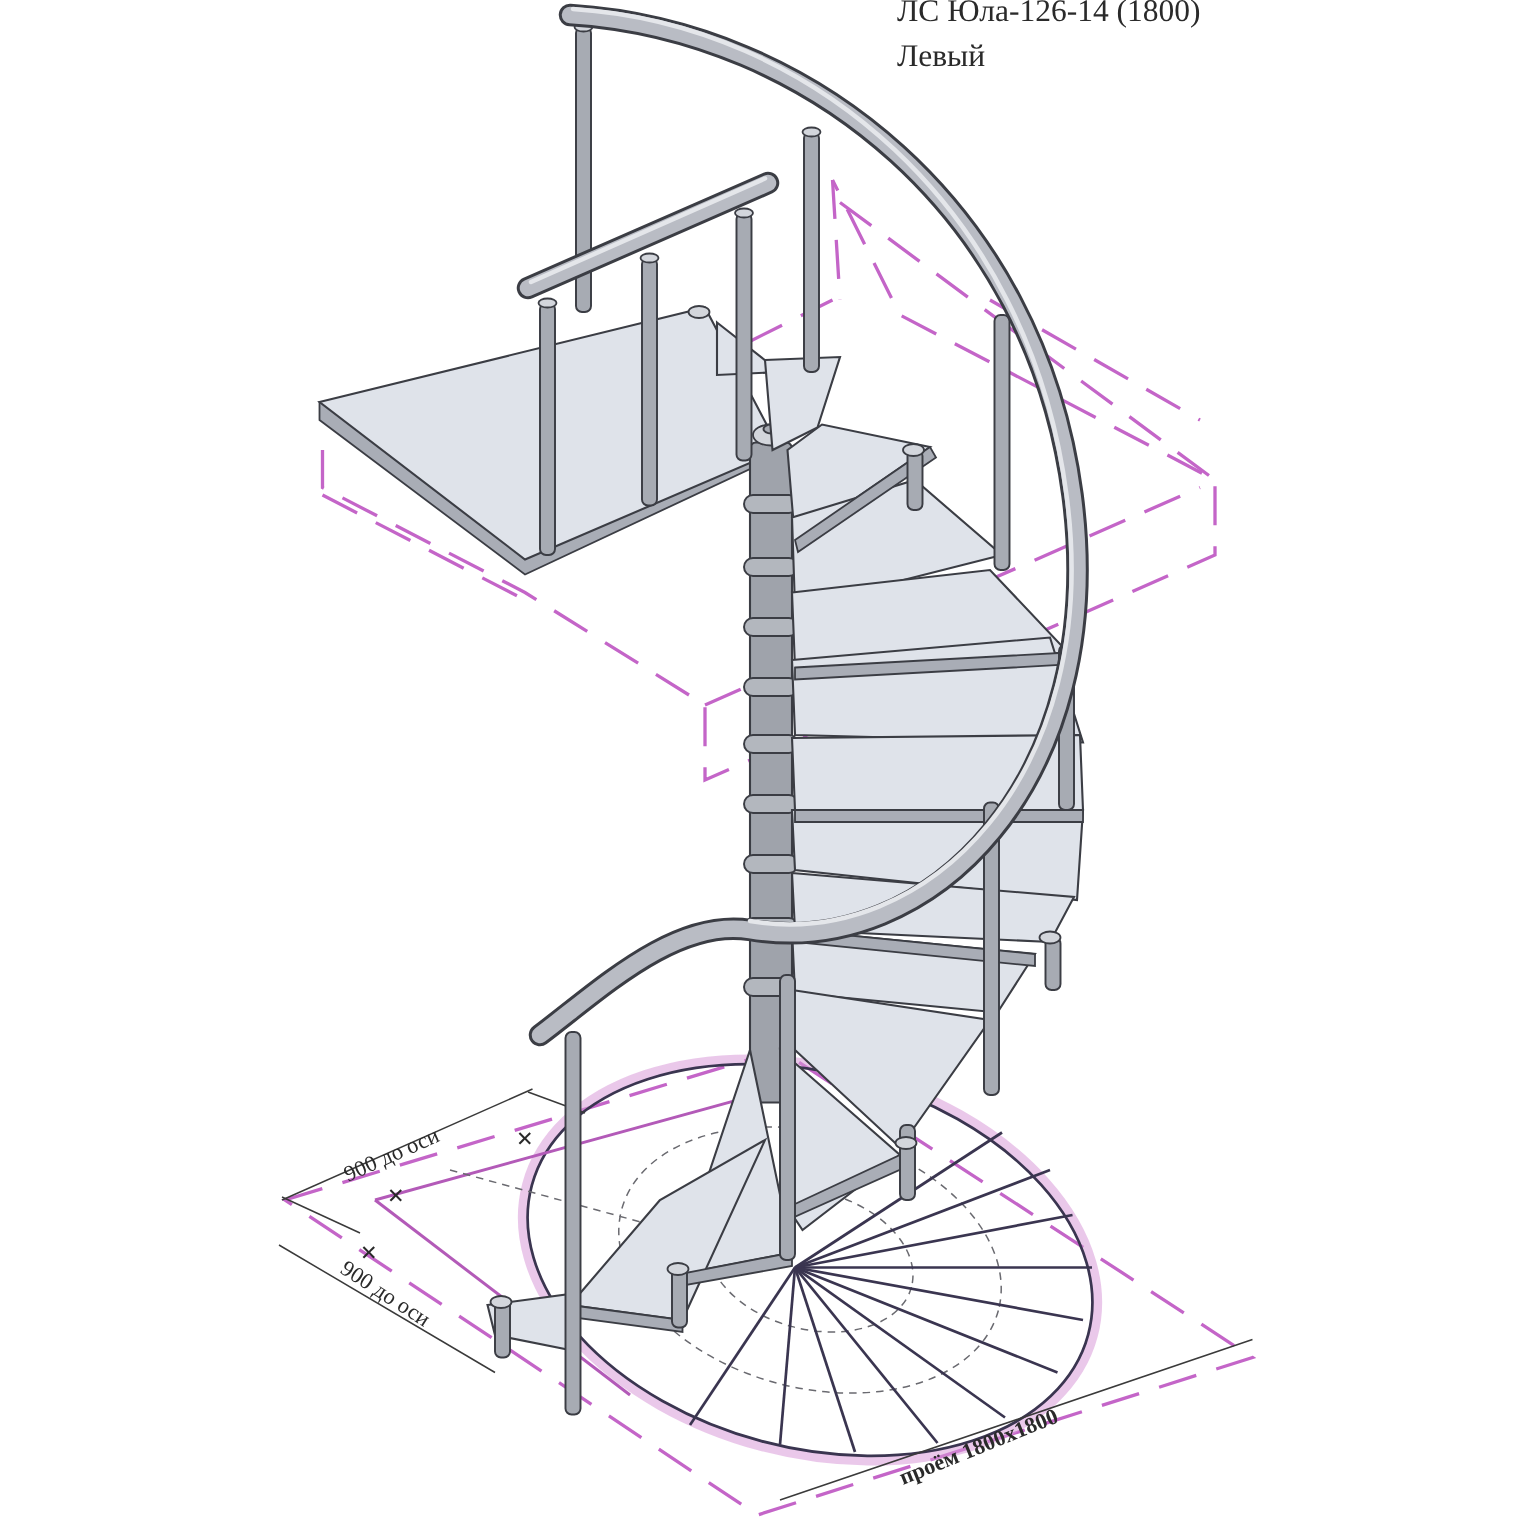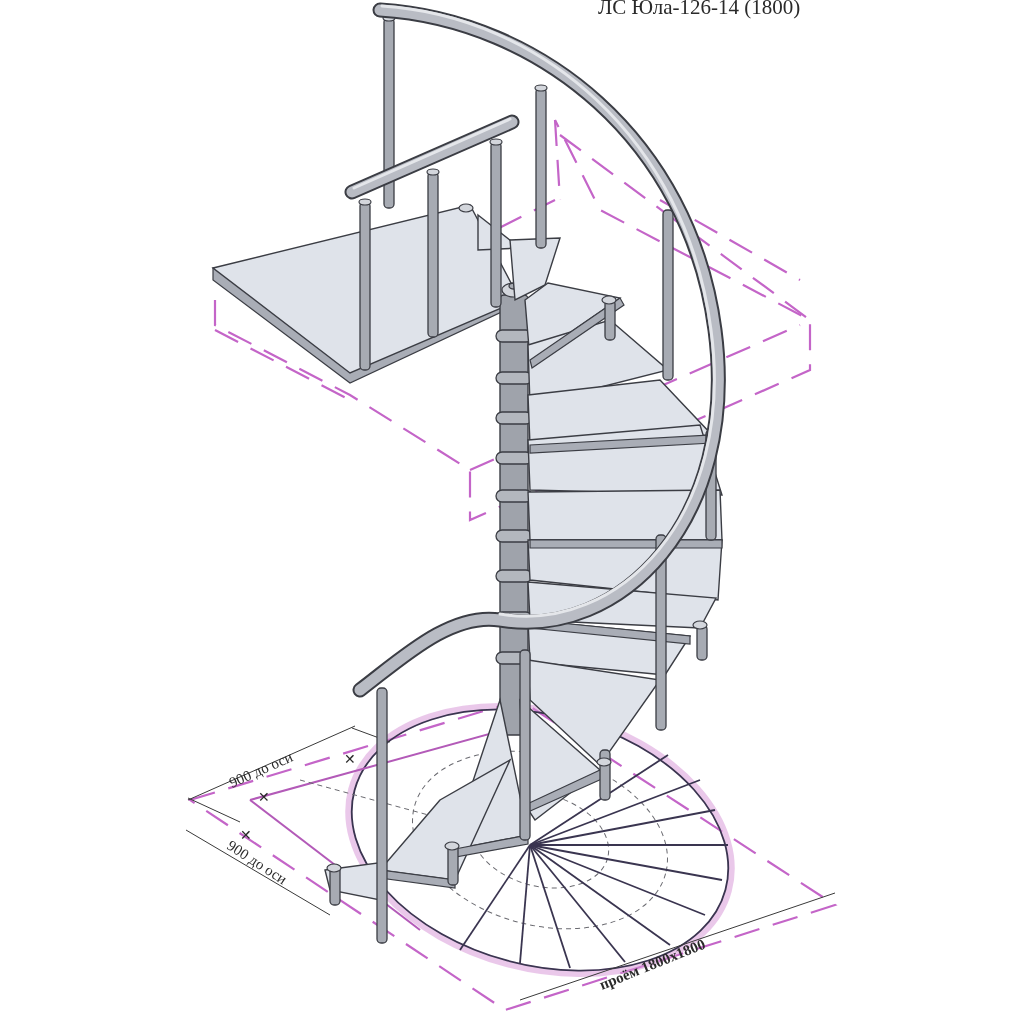--- a/index.html
+++ b/index.html
@@ -23,20 +23,21 @@
     .mag-band { fill: none; stroke: #d99ad9; stroke-width: 7; opacity: 0.55; }
     .plan-line { stroke: #3a3550; stroke-width: 1.8; fill: none; }
     .plan-thin { stroke: #6a6a70; stroke-width: 1; fill: none; stroke-dasharray: 5 4; }
     .dim-line { stroke: #3a3a3a; stroke-width: 1; fill: none; }
   </style>
 </head>
 <body>
 
 <div class="title-block">
   <div>ЛС Юла-126-14 (1800)</div>
+  <div>Левый</div>
 </div>
 
 <svg id="drawing" viewBox="0 0 1024 1024" xmlns="http://www.w3.org/2000/svg">
 
   <g>
     <path class="mag-dash" d="M215 300 L215 325 L350 395 L470 470 L470 520 L810 370 L810 320 L600 210 L555 120"></path>
     <path class="mag-dash" d="M215 330 L350 400"></path>
     <path class="mag-dash" d="M560 135 L810 320"></path>
     <path class="mag-dash" d="M470 470 L800 325"></path>
     <path class="mag-dash" d="M355 300 L555 200"></path>

